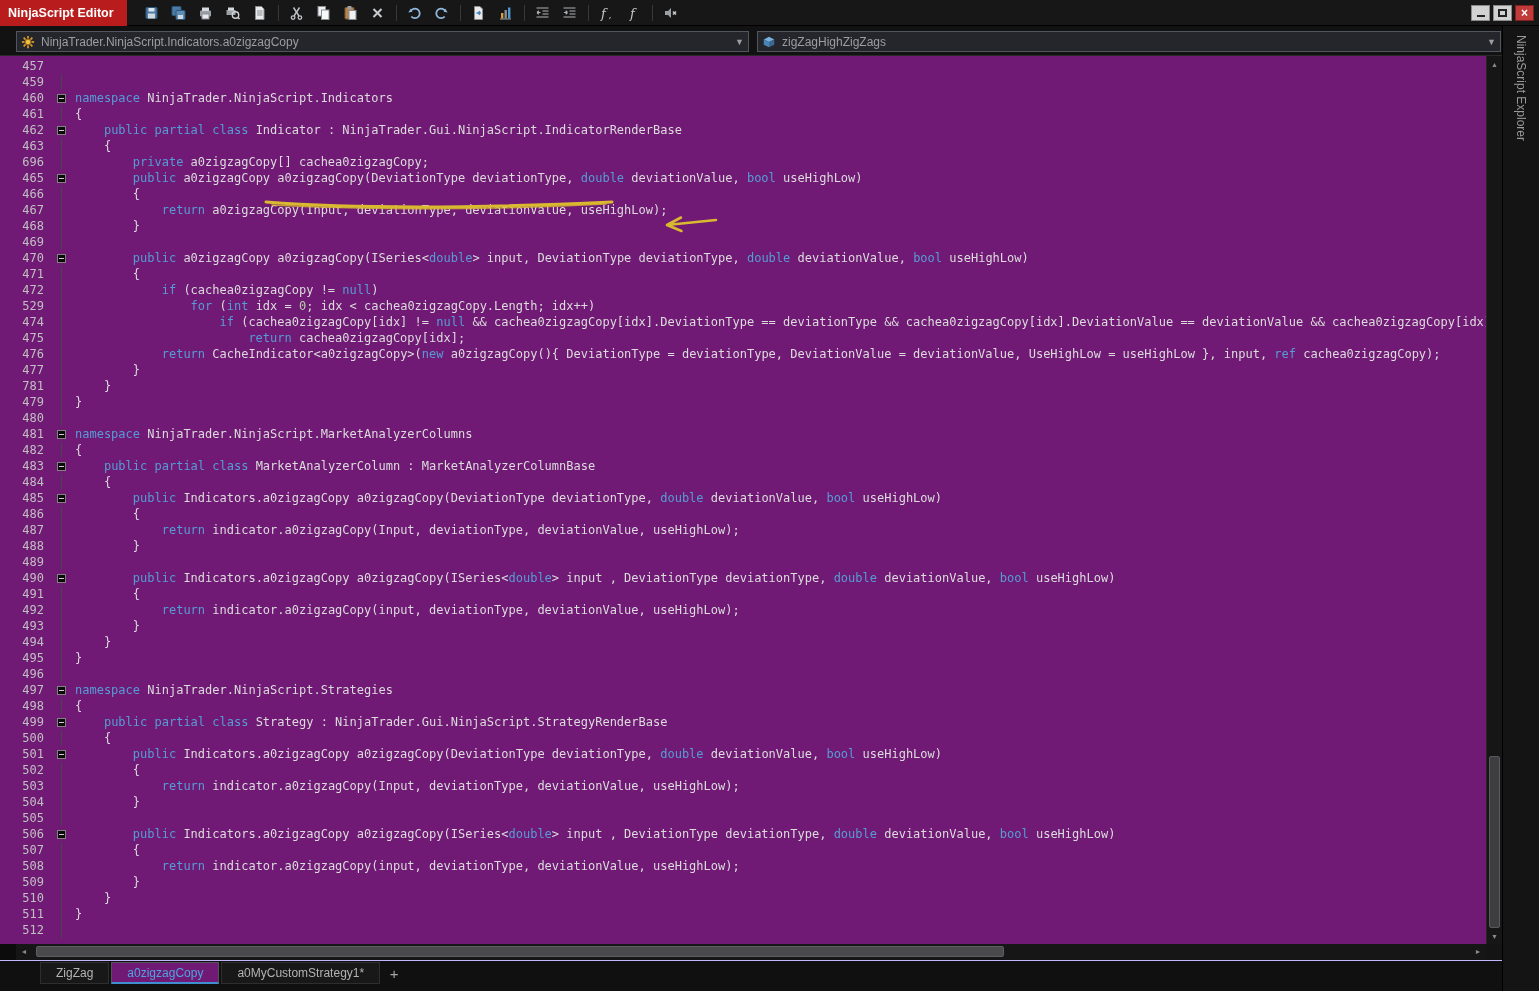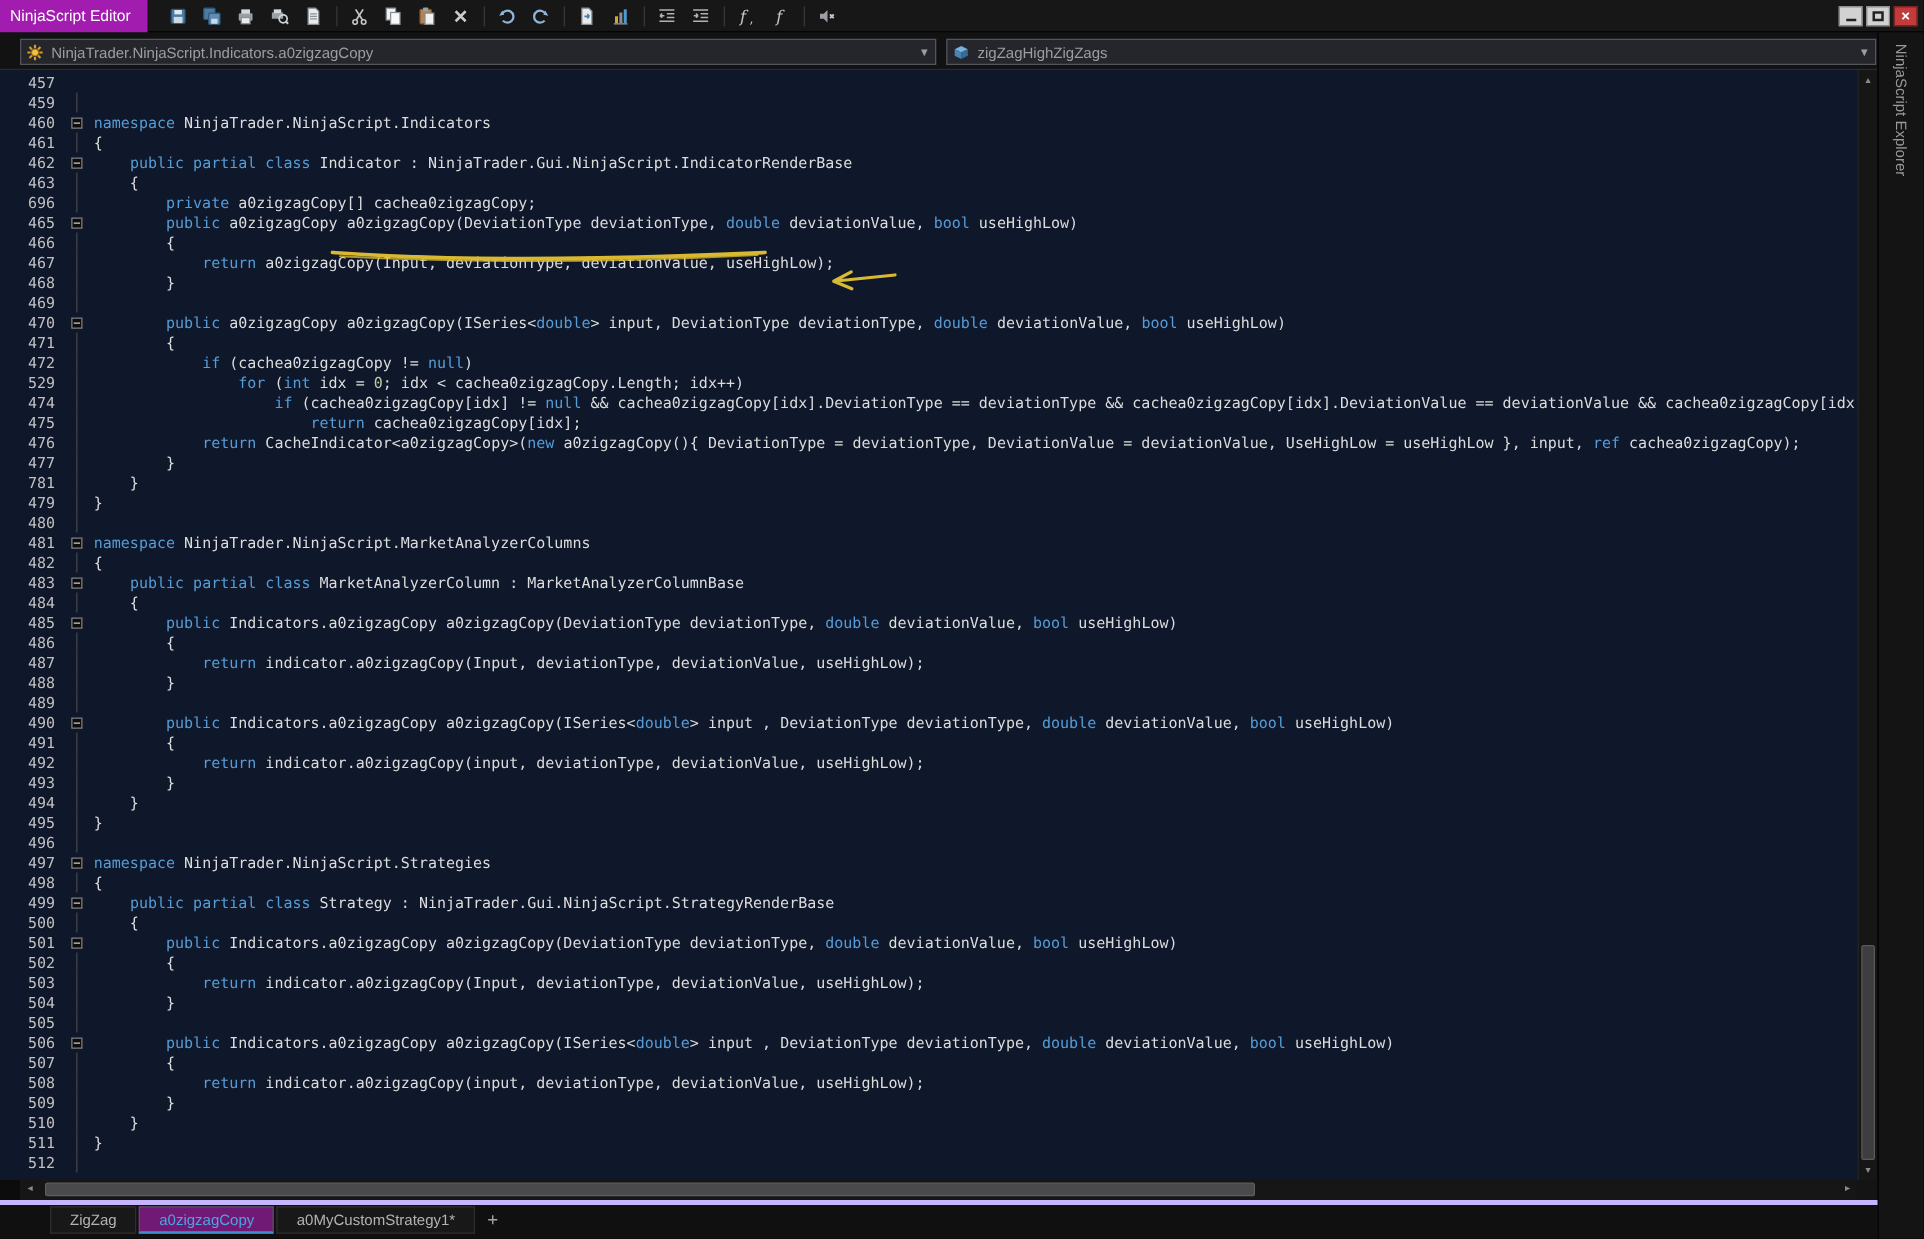--- a/index.html
+++ b/index.html
@@ -1,42 +1,42 @@
 <!DOCTYPE html>
 <html><head>
 <meta charset="utf-8">
 <style>
   *{margin:0;padding:0;box-sizing:border-box}
   html,body{width:1539px;height:991px;overflow:hidden;background:#060606;font-family:"Liberation Sans",sans-serif}
   .app{position:relative;width:1539px;height:991px;background:#0c0c0c}
 
   
   .titlebar{position:absolute;top:0;left:0;right:0;height:26px;background:#171717;display:flex;align-items:center;border-bottom:1px solid #000}
-  .title-label{height:26px;display:flex;align-items:center;padding:0 13px 0 8px;background:#a21caf;color:#fff;font-size:12.5px;font-weight:normal;white-space:nowrap}
+  .title-label{height:26px;display:flex;align-items:center;padding:0 13px 0 8px;background:#b91c1c;color:#fff;font-size:12.5px;font-weight:bold;white-space:nowrap}
   .toolbar{display:flex;align-items:center;margin-left:12px;gap:1px}
   .tb-btn{width:26px;height:22px;display:flex;align-items:center;justify-content:center;border-radius:2px;cursor:default}
   .tb-sep{width:1px;height:16px;background:#383838;margin:0 4px}
   .win-controls{margin-left:auto;display:flex;gap:3px;padding-right:5px}
   .win-btn{width:19px;height:16px;background:#d2d2d2;border:1px solid #8a8a8a;display:flex;align-items:center;justify-content:center}
   .win-close{background:#c23b3b;border-color:#7e2020}
   .minbar{width:8px;height:2px;background:#222;margin-top:7px}
   .maxbox{width:9px;height:8px;border:2px solid #222}
   .win-close .x{color:#fff;font-size:12px;font-weight:bold;line-height:1}
 
   
   .navrow{position:absolute;top:26px;left:0;width:1502px;height:30px;background:#121212;border-bottom:1px solid #2a2a2a}
   .combo{position:absolute;top:5px;height:21px;background:#24262b;border:1px solid #51565e;display:flex;align-items:center;padding:0 4px;font-size:12px;color:#9a9ea4;overflow:hidden}
   .combo-type{left:16px;width:733px}
   .combo-member{left:757px;width:744px}
   .combo-icon{flex:none;margin-right:6px;display:flex;align-items:center}
   .combo-text{flex:1;white-space:nowrap;overflow:hidden}
   .chev{flex:none;color:#9a9ea4;font-size:9px;padding-left:6px}
 
   
-  .editor{position:absolute;top:56px;left:0;width:1486px;height:888px;overflow:hidden;background:#0f172a;padding-top:2px}
+  .editor{position:absolute;top:56px;left:0;width:1486px;height:888px;overflow:hidden;background:#701a75;padding-top:2px}
   .code-row{display:flex;height:16px;line-height:16px;font-family:"DejaVu Sans Mono",monospace;font-size:12px;white-space:pre}
   .ln{width:50px;text-align:right;color:#c0c0c0;padding-right:6px;flex:none}
   .fold{width:22px;flex:none;display:flex;align-items:center;justify-content:center}
   .fbox{width:9px;height:9px;border:1px solid #828282;position:relative;background:#0c0c0c}
   .fbox::after{content:"";position:absolute;left:1px;right:1px;top:3px;height:1px;background:#d0d0d0}
   .fline{width:1px;height:16px;background:#474747}
   .code{flex:1;overflow:hidden;padding-left:3px}
   .t-k{color:#569cd6}
   .t-p{color:#dcdcdc}
   .t-n{color:#b5cea8}
@@ -50,21 +50,21 @@
   .hs-arrow{position:absolute;top:0;width:16px;height:15px;color:#8a8a8a;font-size:7px;display:flex;align-items:center;justify-content:center}
   .hs-left{left:0}.hs-right{right:0}
   .hs-thumb{position:absolute;left:20px;top:2px;height:11px;width:968px;background:#4a4a4d;border:1px solid #5e5e62;border-radius:2px}
   .corner{position:absolute;left:1486px;top:944px;width:16px;height:16px;background:#141414}
 
   
   .explorer{position:absolute;top:26px;left:1502px;width:37px;height:965px;background:#141414;border-left:1px solid #000}
   .vtext{writing-mode:vertical-rl;color:#9a9a9a;font-size:12px;margin:9px 0 0 11px;display:block;white-space:nowrap}
 
   
-  .tabbar{position:absolute;top:960px;left:0;width:1502px;height:31px;background:#101010;display:flex;align-items:flex-start;padding-left:40px;padding-top:1px;border-top:4px solid #c4b5fd}
+  .tabbar{position:absolute;top:960px;left:0;width:1502px;height:31px;background:#101010;display:flex;align-items:flex-start;padding-left:40px;padding-top:1px;border-top:1px solid #c4b5fd}
   .tab{height:22px;display:flex;align-items:center;padding:0 15px;font-size:12px;color:#b3b3b3;background:#181818;border:1px solid #2e2e2e;margin-right:2px;white-space:nowrap}
   .tab.active{color:#4fa3e0;background:#701a75;border-color:#50555c;border-bottom:2px solid #3f8fd0}
   .add-tab{width:24px;height:22px;display:flex;align-items:center;justify-content:center;color:#a5a5a5;font-size:15px}
 
   .annotations{position:absolute;top:0;left:0;pointer-events:none;z-index:10}
 </style>
 </head>
 <body>
 
 <div class="app">

